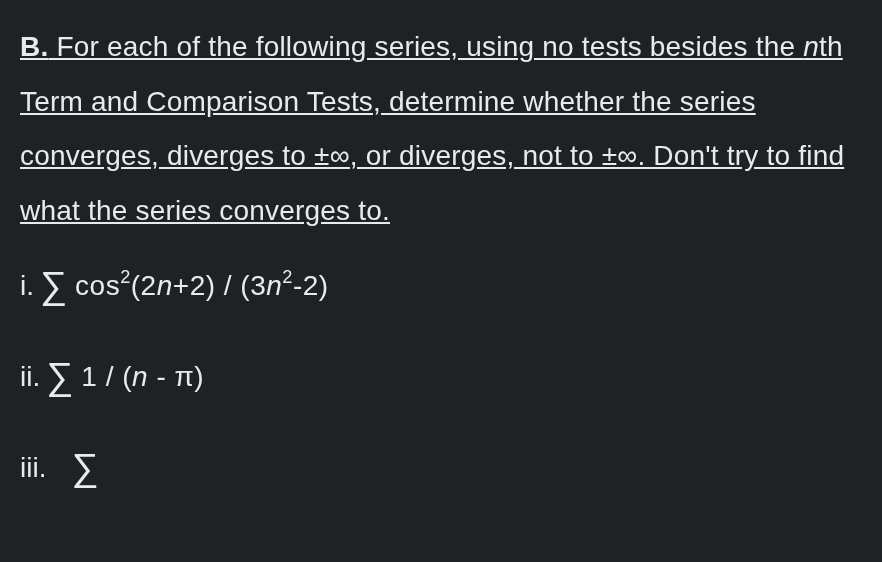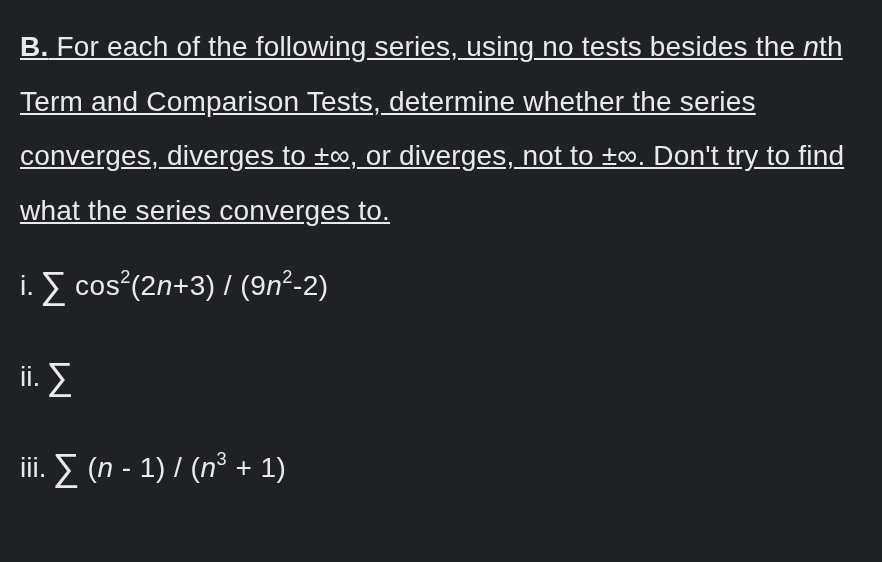--- a/index.html
+++ b/index.html
@@ -33,20 +33,21 @@
     }
     .series-item {
       font-size: 28px;
       line-height: 1.6;
       margin-bottom: 30px;
       display: flex;
       align-items: center;
     }
     .series-item:last-child {
       margin-bottom: 0;
+      gap: 19px;
     }
     .item-label {
       margin-right: 6px;
     }
     .sigma {
       font-size: 38px;
       font-weight: normal;
       margin-right: 8px;
       position: relative;
       top: -1px;
@@ -67,30 +68,30 @@
 <div class="problem-text">
   <span class="label-b">B.</span><span> For each of the following series, using no tests besides the </span><span class="italic">n</span><span>th Term and Comparison Tests, determine whether the series converges, diverges to ±∞, or diverges, not to ±∞. Don't try to find what the series converges to.</span>
 </div>
 
 <div class="series-list">
 
   <div class="series-item">
     <span class="item-label">i.</span>
     <span class="sigma">∑</span>
     <span class="expr">
-      <span>cos</span><span class="sup">2</span><span>(2</span><span class="italic">n</span><span>+3) / (9</span><span class="italic">n</span><span class="sup">2</span><span>-2)</span>
+      <span>cos</span><span class="sup">2</span><span>(2</span><span class="italic">n</span><span>+2) / (3</span><span class="italic">n</span><span class="sup">2</span><span>-2)</span>
     </span>
   </div>
 
   <div class="series-item">
     <span class="item-label">ii.</span>
     <span class="sigma">∑</span>
+    <span class="expr">
+      <span>1 / (</span><span class="italic">n</span><span> - π)</span>
+    </span>
   </div>
 
   <div class="series-item">
     <span class="item-label">iii.</span>
     <span class="sigma">∑</span>
-    <span class="expr">
-      <span>(</span><span class="italic">n</span><span> - 1) / (</span><span class="italic">n</span><span class="sup">3</span><span> + 1)</span>
-    </span>
   </div>
 
 </div>
 
 </body></html>

